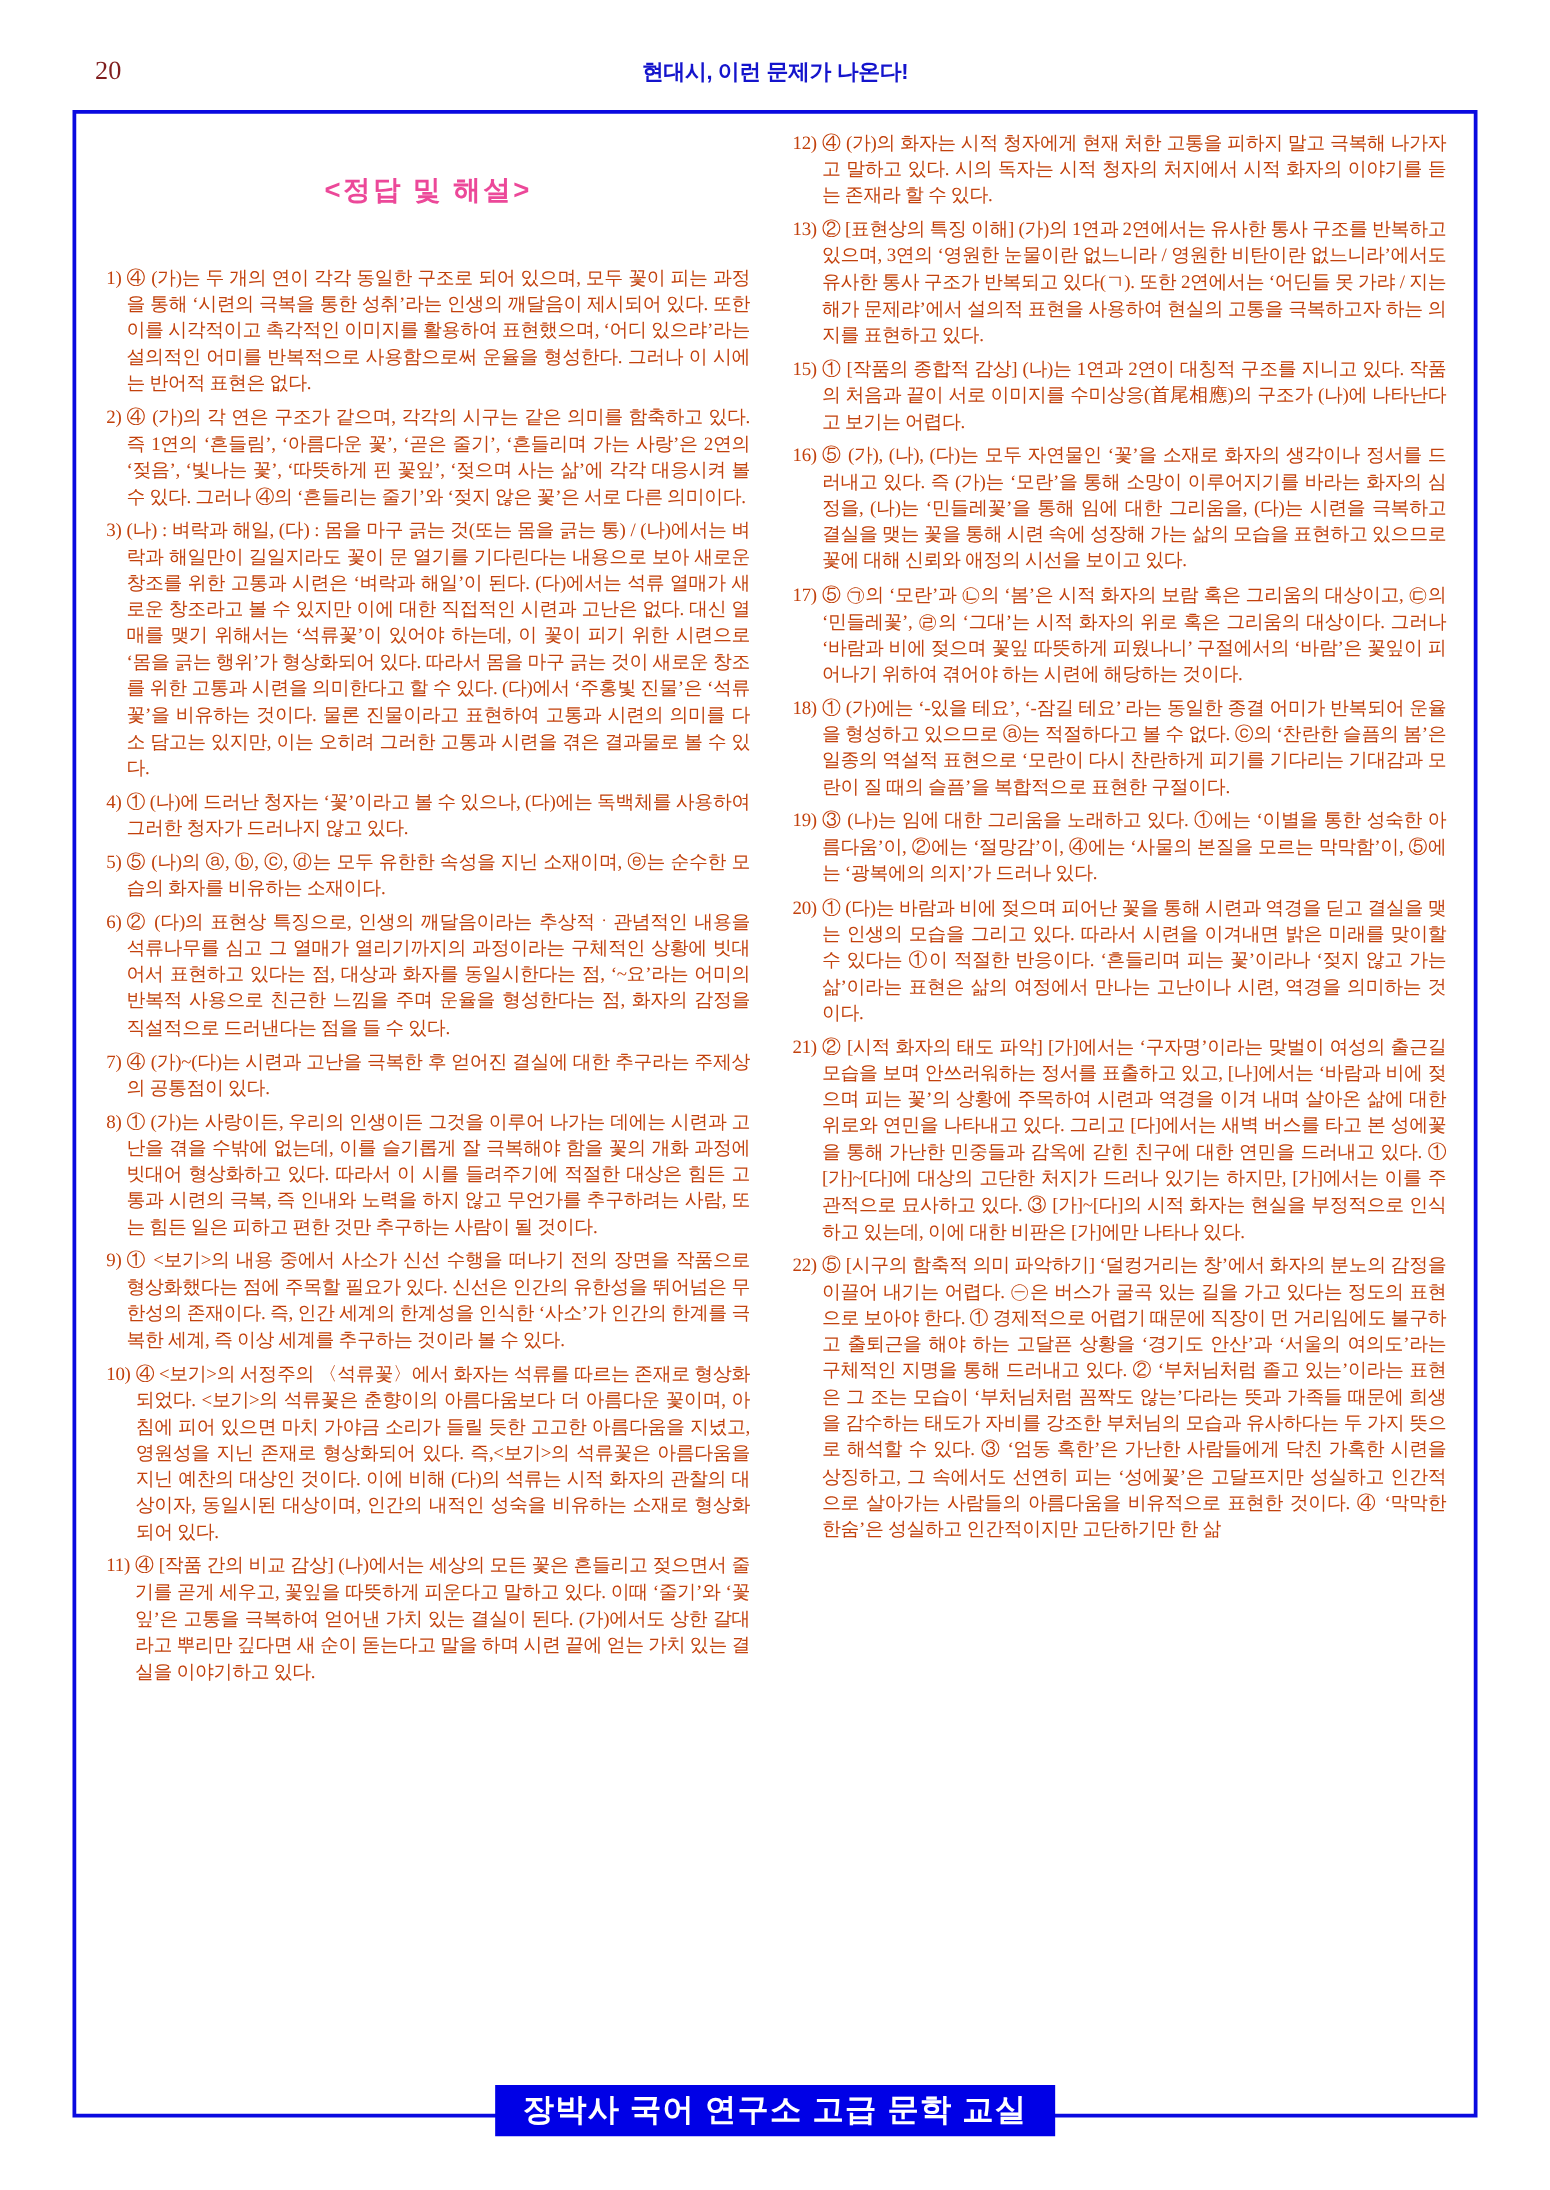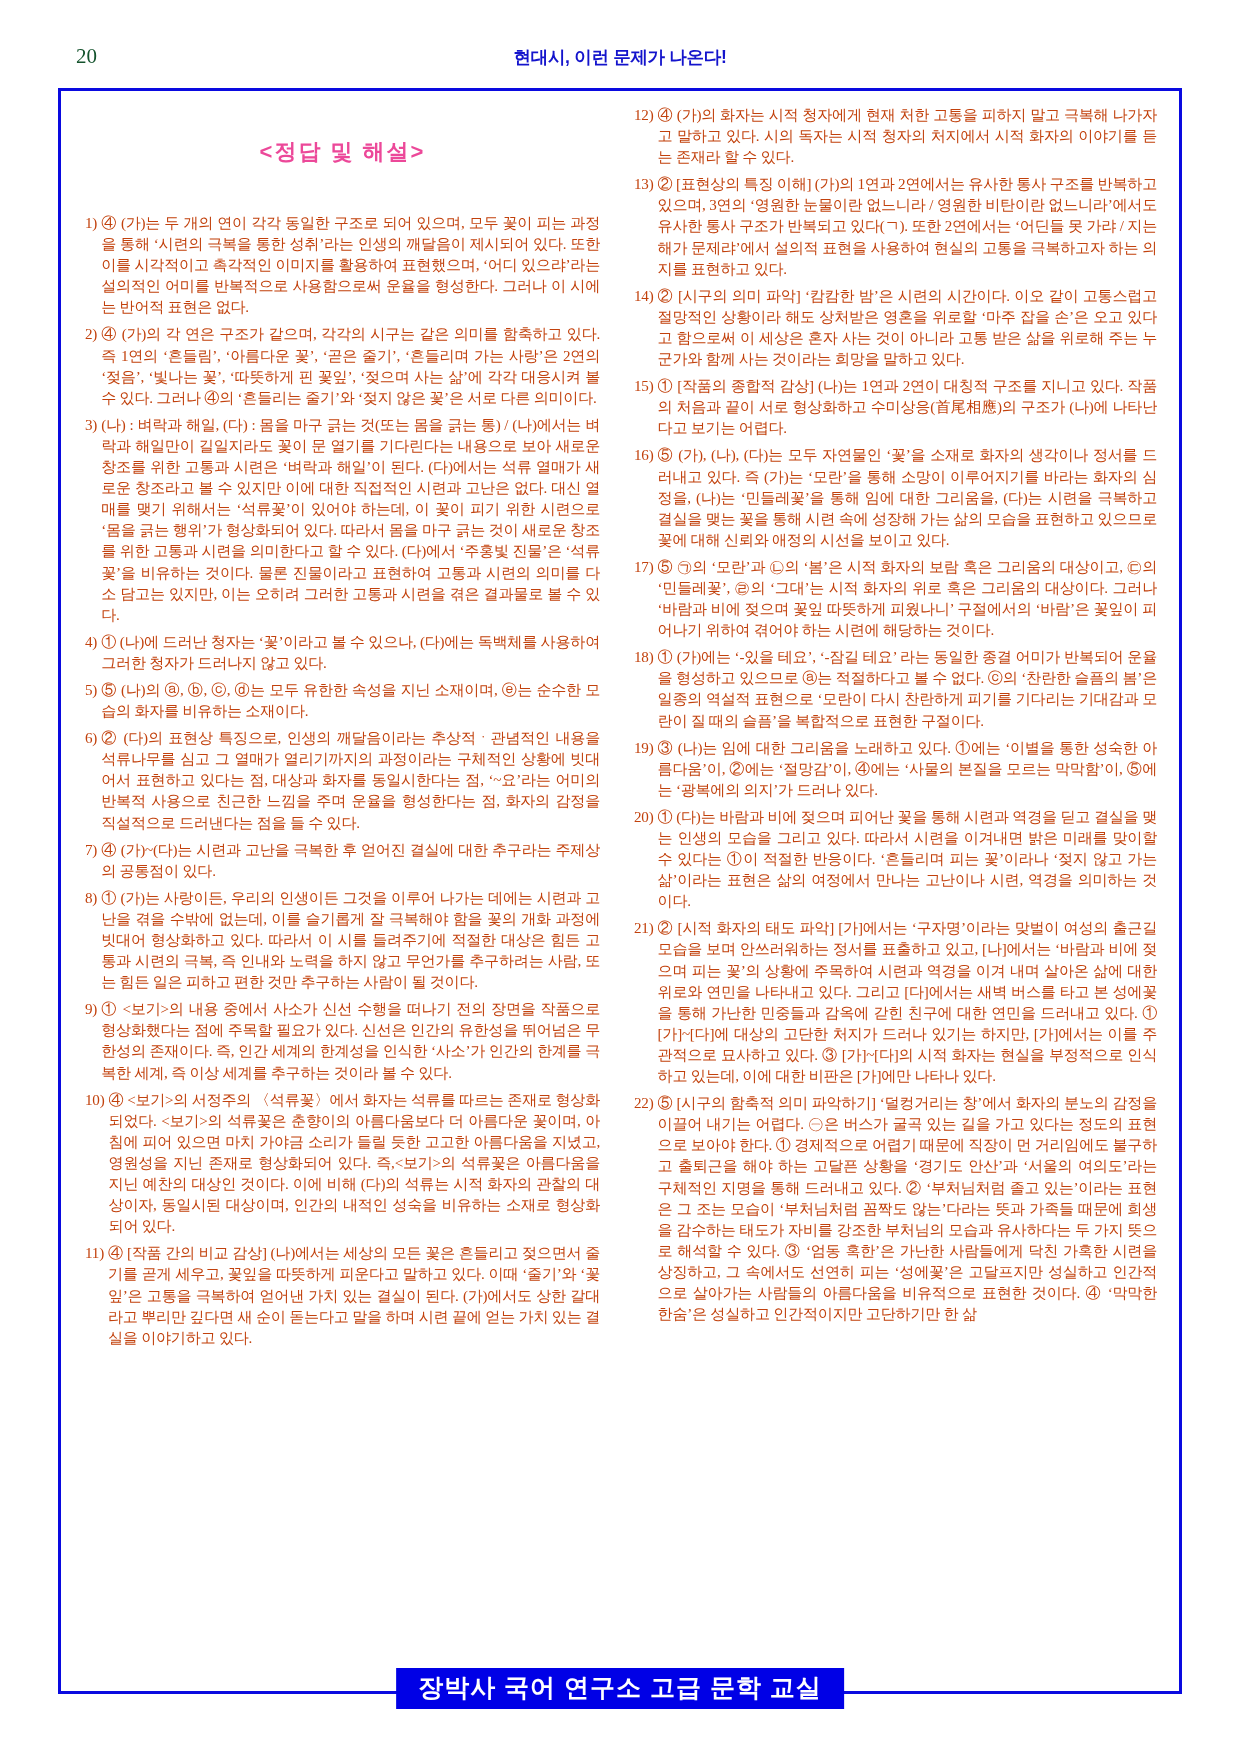--- a/index.html
+++ b/index.html
@@ -17,21 +17,21 @@
   
   #page-header {
     position: absolute;
     left: 58px; top: 44px;
     width: 1124px; height: 38px;
   }
   #page-number {
     position: absolute;
     left: 18px; top: 0;
     font-size: 21px;
-    color: #14532d;
+    color: #7f1d1d;
     font-family: "Liberation Serif", serif;
   }
   #header-title {
     position: absolute;
     left: 0; top: 1px;
     width: 1124px;
     text-align: center;
     font-size: 17.5px;
     font-weight: bold;
     color: #1414cc;
@@ -181,26 +181,22 @@
       <div id="right-entries">
           <div class="entry">
             <span class="num">12)</span>
             <span class="body">④ (가)의 화자는 시적 청자에게 현재 처한 고통을 피하지 말고 극복해 나가자고 말하고 있다. 시의 독자는 시적 청자의 처지에서 시적 화자의 이야기를 듣는 존재라 할 수 있다.</span>
           </div>
           <div class="entry">
             <span class="num">13)</span>
             <span class="body">② [표현상의 특징 이해] (가)의 1연과 2연에서는 유사한 통사 구조를 반복하고 있으며, 3연의 ‘영원한 눈물이란 없느니라 / 영원한 비탄이란 없느니라’에서도 유사한 통사 구조가 반복되고 있다(ㄱ). 또한 2연에서는 ‘어딘들 못 가랴 / 지는 해가 문제랴’에서 설의적 표현을 사용하여 현실의 고통을 극복하고자 하는 의지를 표현하고 있다.</span>
           </div>
           <div class="entry">
-            <span class="num">14)</span>
-            <span class="body">② [시구의 의미 파악] ‘캄캄한 밤’은 시련의 시간이다. 이오 같이 고통스럽고 절망적인 상황이라 해도 상처받은 영혼을 위로할 ‘마주 잡을 손’은 오고 있다고 함으로써 이 세상은 혼자 사는 것이 아니라 고통 받은 삶을 위로해 주는 누군가와 함께 사는 것이라는 희망을 말하고 있다.</span>
-          </div>
-          <div class="entry">
             <span class="num">15)</span>
-            <span class="body">① [작품의 종합적 감상] (나)는 1연과 2연이 대칭적 구조를 지니고 있다. 작품의 처음과 끝이 서로 형상화하고 수미상응(首尾相應)의 구조가 (나)에 나타난다고 보기는 어렵다.</span>
+            <span class="body">① [작품의 종합적 감상] (나)는 1연과 2연이 대칭적 구조를 지니고 있다. 작품의 처음과 끝이 서로 이미지를 수미상응(首尾相應)의 구조가 (나)에 나타난다고 보기는 어렵다.</span>
           </div>
           <div class="entry">
             <span class="num">16)</span>
             <span class="body">⑤ (가), (나), (다)는 모두 자연물인 ‘꽃’을 소재로 화자의 생각이나 정서를 드러내고 있다. 즉 (가)는 ‘모란’을 통해 소망이 이루어지기를 바라는 화자의 심정을, (나)는 ‘민들레꽃’을 통해 임에 대한 그리움을, (다)는 시련을 극복하고 결실을 맺는 꽃을 통해 시련 속에 성장해 가는 삶의 모습을 표현하고 있으므로 꽃에 대해 신뢰와 애정의 시선을 보이고 있다.</span>
           </div>
           <div class="entry">
             <span class="num">17)</span>
             <span class="body">⑤ ㉠의 ‘모란’과 ㉡의 ‘봄’은 시적 화자의 보람 혹은 그리움의 대상이고, ㉢의 ‘민들레꽃’, ㉣의 ‘그대’는 시적 화자의 위로 혹은 그리움의 대상이다. 그러나 ‘바람과 비에 젖으며 꽃잎 따뜻하게 피웠나니’ 구절에서의 ‘바람’은 꽃잎이 피어나기 위하여 겪어야 하는 시련에 해당하는 것이다.</span>
           </div>
           <div class="entry">

